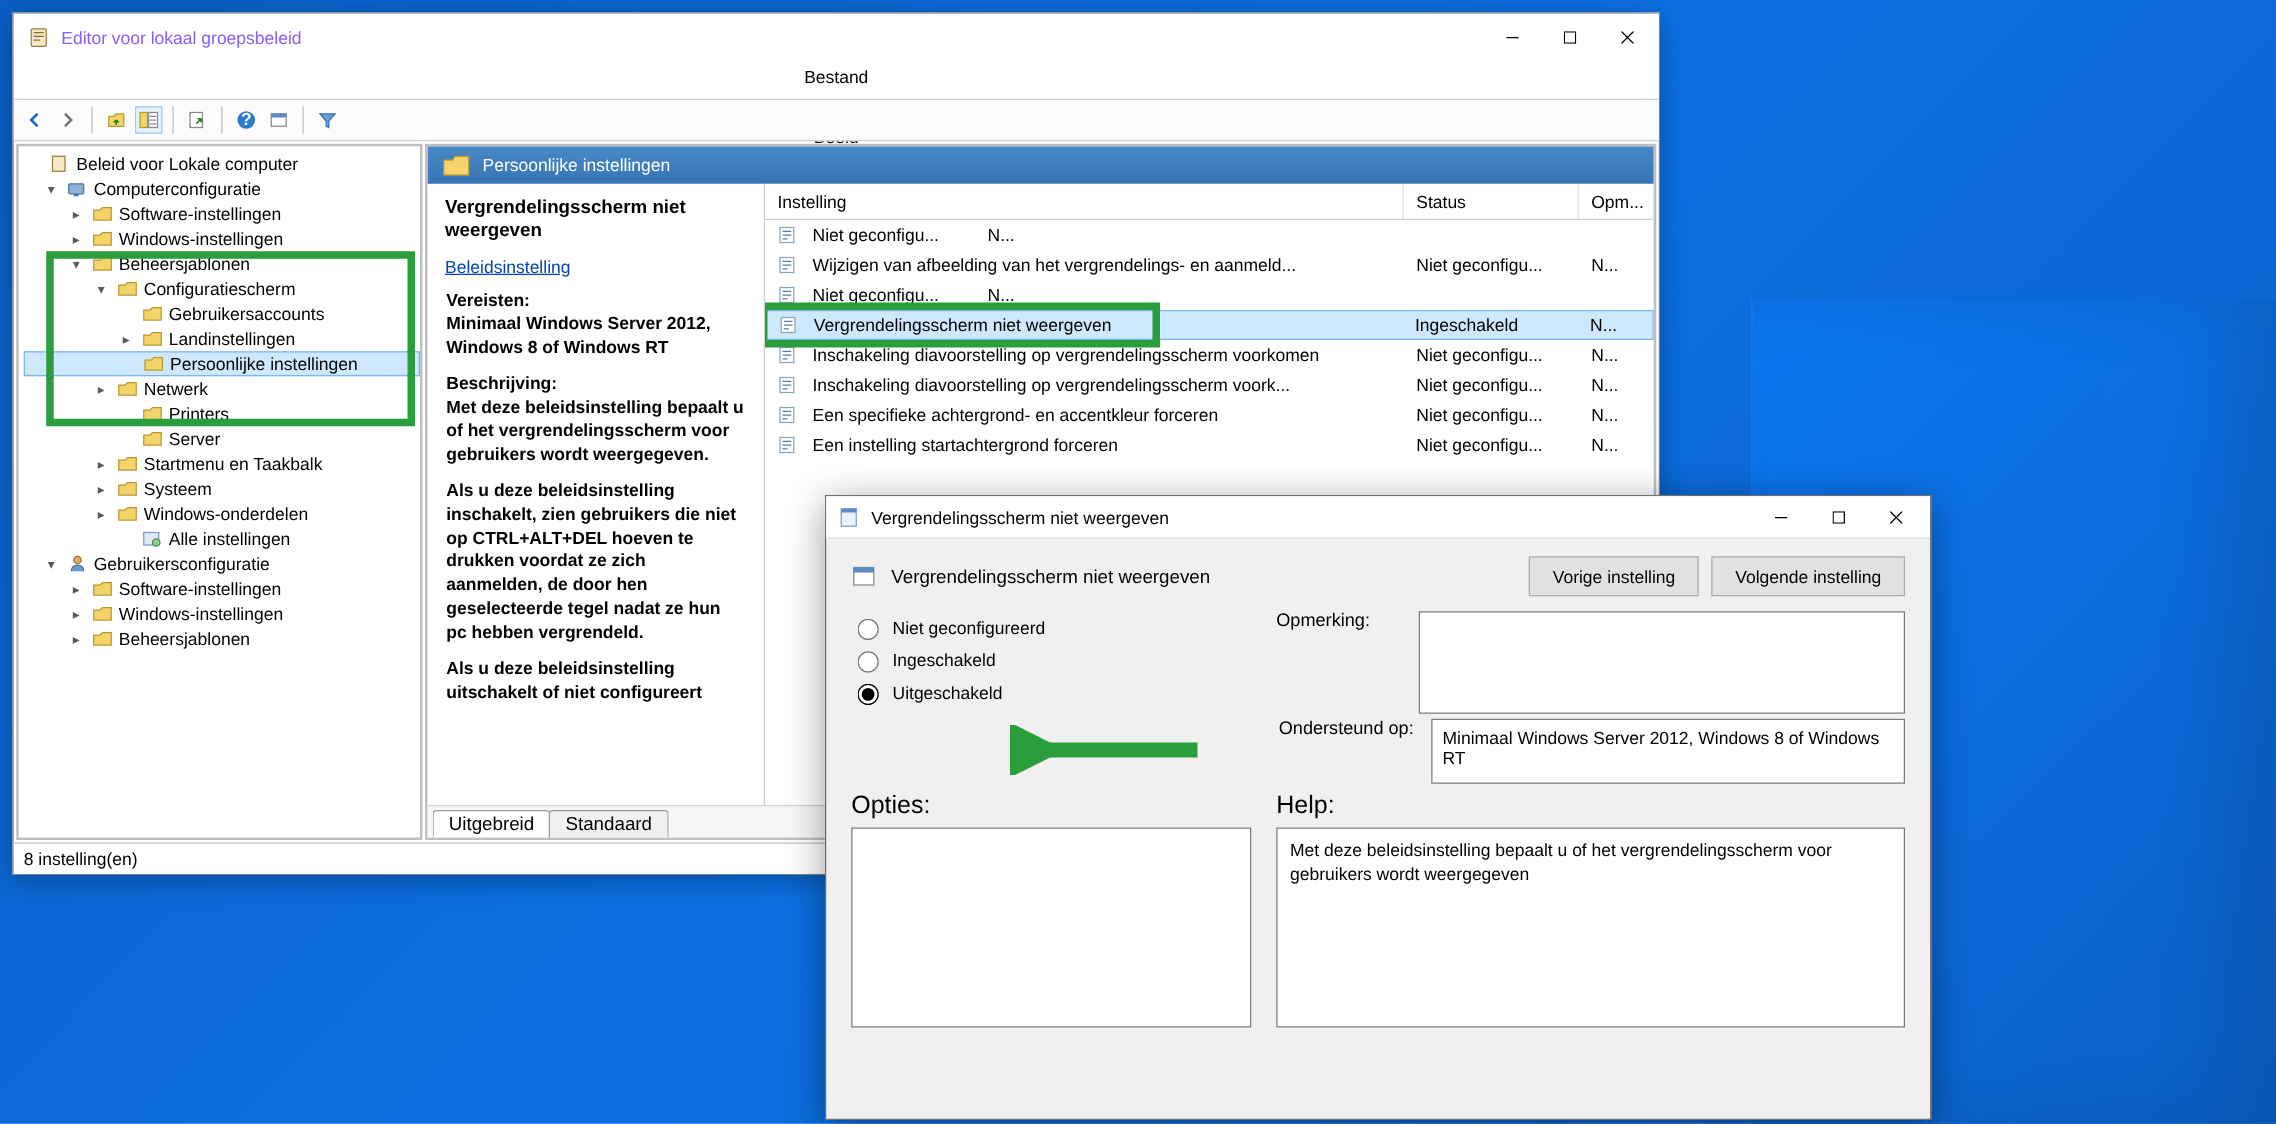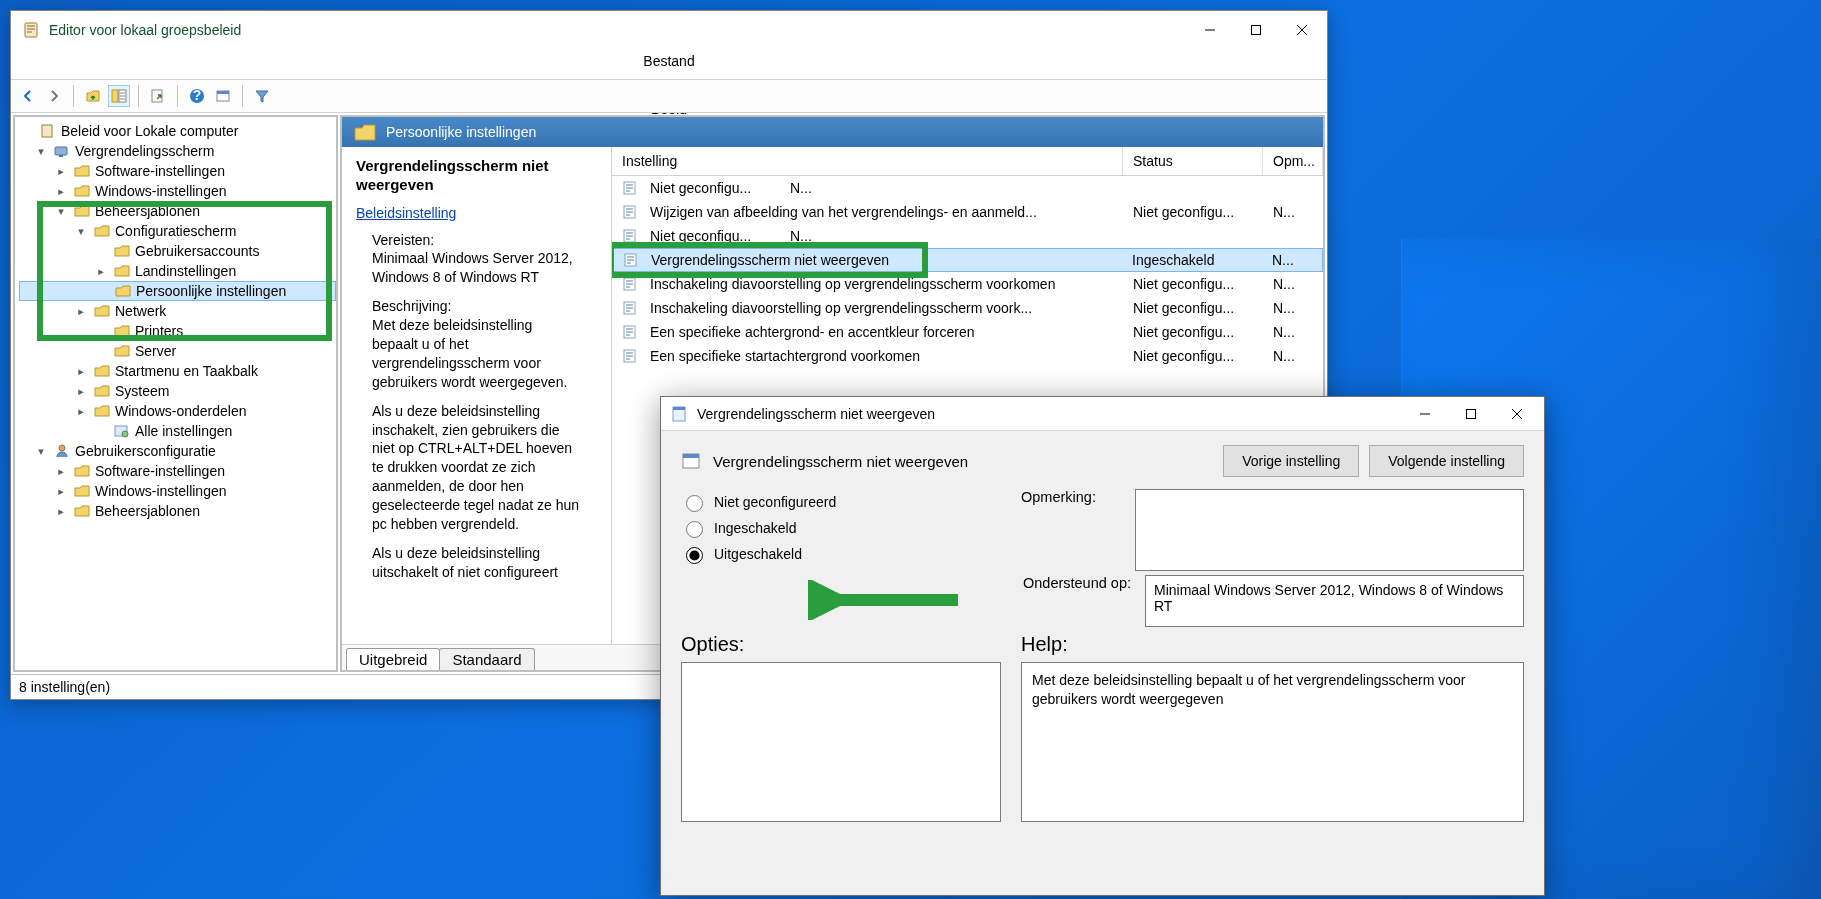--- a/index.html
+++ b/index.html
@@ -2,21 +2,21 @@
 <html><head>
 <meta charset="utf-8">
 <style>
 * { box-sizing: border-box; font-family: "Segoe UI", Tahoma, sans-serif; font-size: 14px; }
 body { margin:0; padding:0; background: linear-gradient(135deg,#0a5fc5 0%,#0c6fe0 50%,#0a5fc5 100%); width:1821px; height:899px; overflow:hidden; position:relative; }
 
 
 .main-window { position:absolute; left:10px; top:10px; width:1318px; height:690px; background:#fff; border:1px solid #858585; box-shadow:0 4px 20px rgba(0,0,0,.3); display:flex; flex-direction:column; }
 .titlebar { height:38px; display:flex; align-items:center; padding:0 2px 0 12px; background:#fff; }
 .titlebar .app-icon { width:18px; height:18px; margin-right:8px; }
-.titlebar .title { color:#14532d; flex:1; }
+.titlebar .title { color:#8b5cf6; flex:1; }
 .win-btn { width:46px; height:32px; display:flex; align-items:center; justify-content:center; color:#111; }
 
 .menubar { height:30px; display:flex; align-items:center; padding:0 8px; gap:0; background:#fff;flex-direction:column; }
 .menubar span { padding:4px 10px; }
 
 .toolbar { height:34px; display:flex; align-items:center; padding:0 6px; gap:4px; border-top:1px solid #d0d0d0; border-bottom:1px solid #d0d0d0; background:#fcfcfc; }
 .toolbar .tb { width:22px; height:22px; display:flex; align-items:center; justify-content:center; border:1px solid transparent; }
 .toolbar .sep { width:1px; height:22px; background:#c0c0c0; margin:0 4px; }
 
 .body { flex:1; display:flex; border-top:0; overflow:hidden; }
@@ -26,21 +26,21 @@
 .tree-row .ic { width:18px; height:16px; display:inline-flex; align-items:center; justify-content:center; }
 .tree-row.sel { background:#cde8ff; border:1px solid #7bb6ef; padding:1px 3px; }
 .highlight-box { position:absolute; border:6px solid #2a9d3c; pointer-events:none; }
 
 .content-wrap { flex:1; display:flex; flex-direction:column; border:2px solid #bfbfbf; margin:2px 2px 2px 0; background:#fff; overflow:hidden; }
 .content-header { background:linear-gradient(#4a89c7,#3573b3); color:#fff; padding:6px 12px; display:flex; align-items:center; gap:10px; font-size:15px; }
 .columns { display:flex; flex:1; overflow:hidden; }
 .desc-col { width:270px; padding:10px 14px; border-right:1px solid #d0d0d0; overflow:auto;}
 .desc-col h4 { margin:0 0 10px 0; font-weight:700; font-size:15px; line-height:1.25; }
 .desc-col a { color:#0645ad; text-decoration:underline; }
-.desc-col p { margin:10px 16px; line-height:1.35; font-size:14px; }
+.desc-col p { margin:10px 1px; line-height:1.35; font-size:14px;font-weight:bold; }
 
 .list-col { flex:1; overflow:hidden; position:relative; }
 .list-head { display:flex; border-bottom:1px solid #d0d0d0; background:#fff; }
 .list-head .col { padding:6px 10px; border-right:1px solid #e0e0e0; font-size:14px; }
 .c1 { flex:1; }
 .c2 { width:140px; }
 .c3 { width:60px; text-align:left;}
 .list-body { }
 .list-row { display:flex; align-items:center; padding:2px 0;}
 .list-row .cell { padding:2px 10px; white-space:nowrap; overflow:hidden; text-overflow:ellipsis; }
@@ -184,21 +184,21 @@
           <span>Beleid voor Lokale computer</span>
         </div>
       <div class="tree-row" style="padding-left:14px">
           <span class="tw">▾</span>
           <span class="ic">
             <svg width="16" height="16">
               <rect x="1" y="4" width="12" height="8" rx="1" fill="#8fb1d8" stroke="#4d75a3"></rect>
               <rect x="5" y="12" width="4" height="2" fill="#4d75a3"></rect>
             </svg>
           </span>
-          <span>Vergrendelingsscherm</span>
+          <span>Computerconfiguratie</span>
         </div>
       <div class="tree-row" style="padding-left:34px">
           <span class="tw">▸</span>
           <span class="ic">
             <svg width="16" height="14">
               <path d="M1 4h5l2-2h7v10H1z" fill="#f3d46a" stroke="#ba9830"></path>
             </svg>
           </span>
           <span>Software-instellingen</span>
         </div>
@@ -461,21 +461,21 @@
                 <div class="cell c2">Niet geconfigu...</div>
                 <div class="cell c3">N...</div>
               </div>
               <div class="list-row">
                 <span class="ic">
                   <svg width="16" height="16">
                     <rect x="2" y="2" width="11" height="12" fill="#fff" stroke="#8aa4c2"></rect>
                     <path d="M4 5h7M4 8h7M4 11h4" stroke="#5a7da3"></path>
                   </svg>
                 </span>
-                <div class="cell c1">Een specifieke startachtergrond voorkomen</div>
+                <div class="cell c1">Een instelling startachtergrond forceren</div>
                 <div class="cell c2">Niet geconfigu...</div>
                 <div class="cell c3">N...</div>
               </div>
             </div>
           <div class="highlight-box2" style="left:-4px; top:95px; width:320px; height:36px"></div>
         </div>
       </div>
       <div class="tabs">
         <div class="tab">Uitgebreid</div>
         <div class="tab inactive">Standaard</div>

